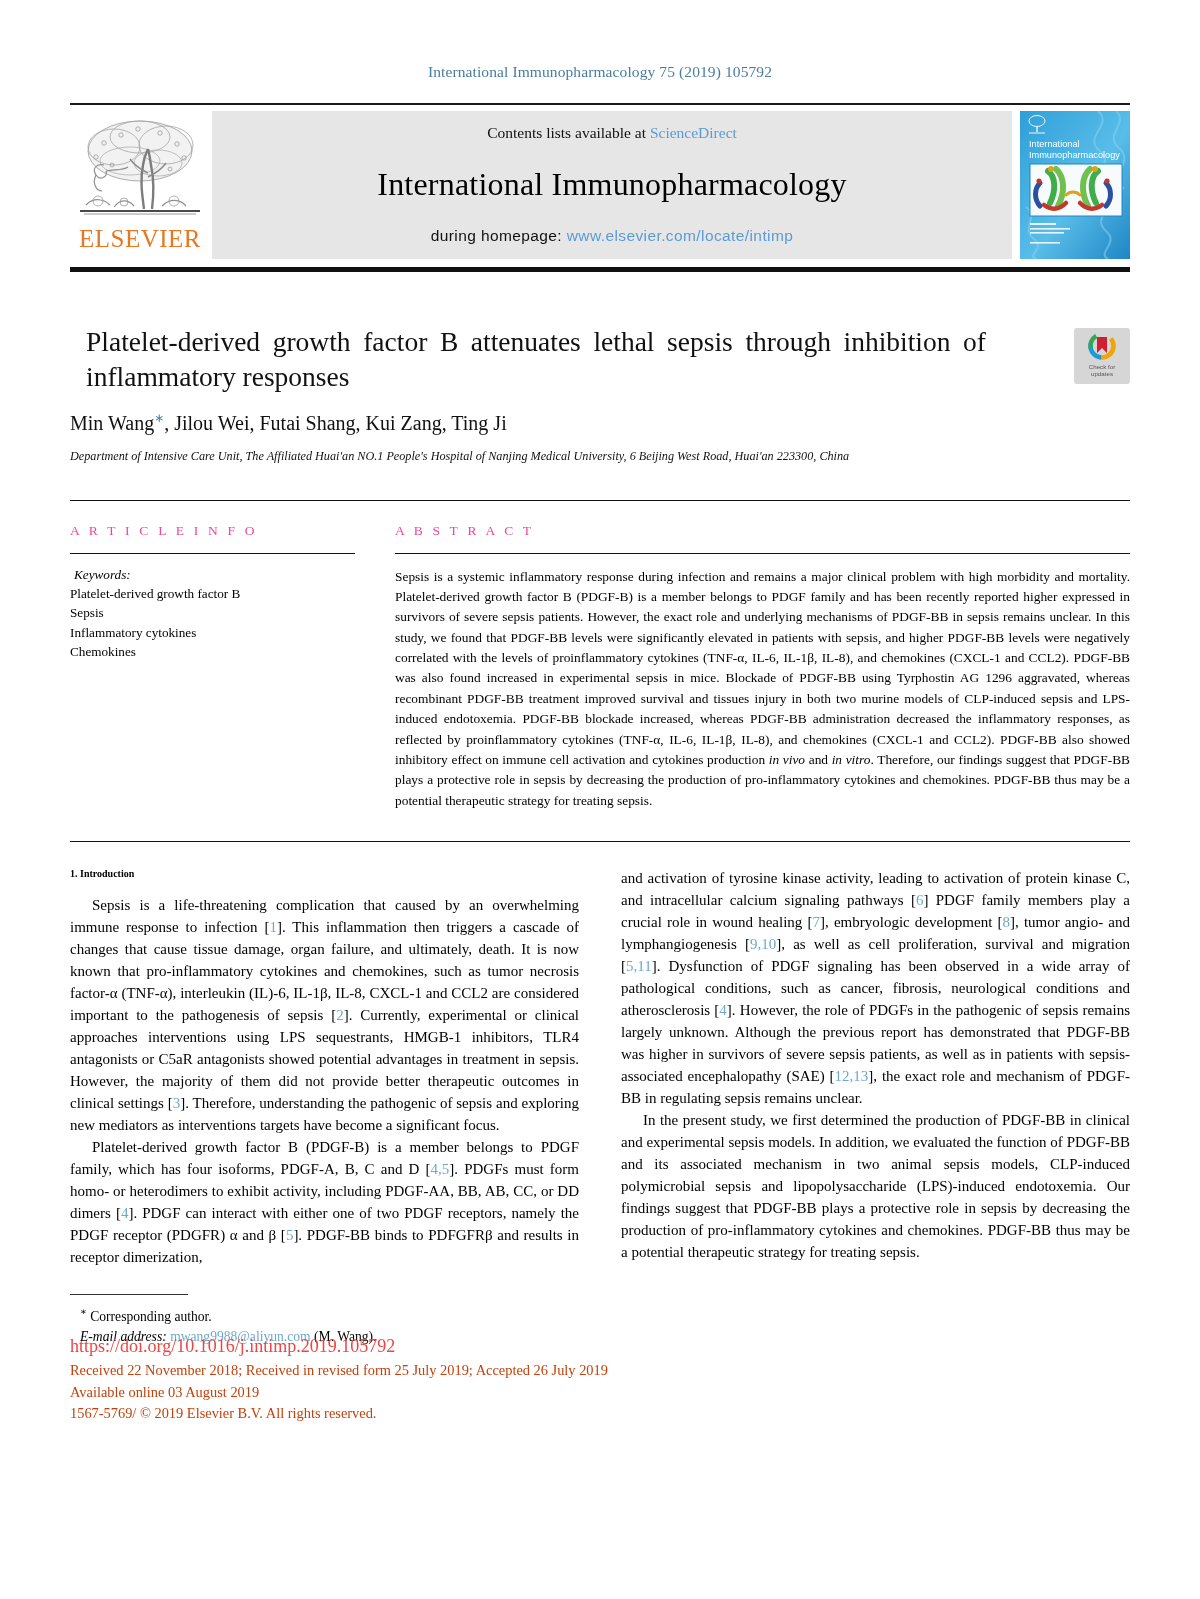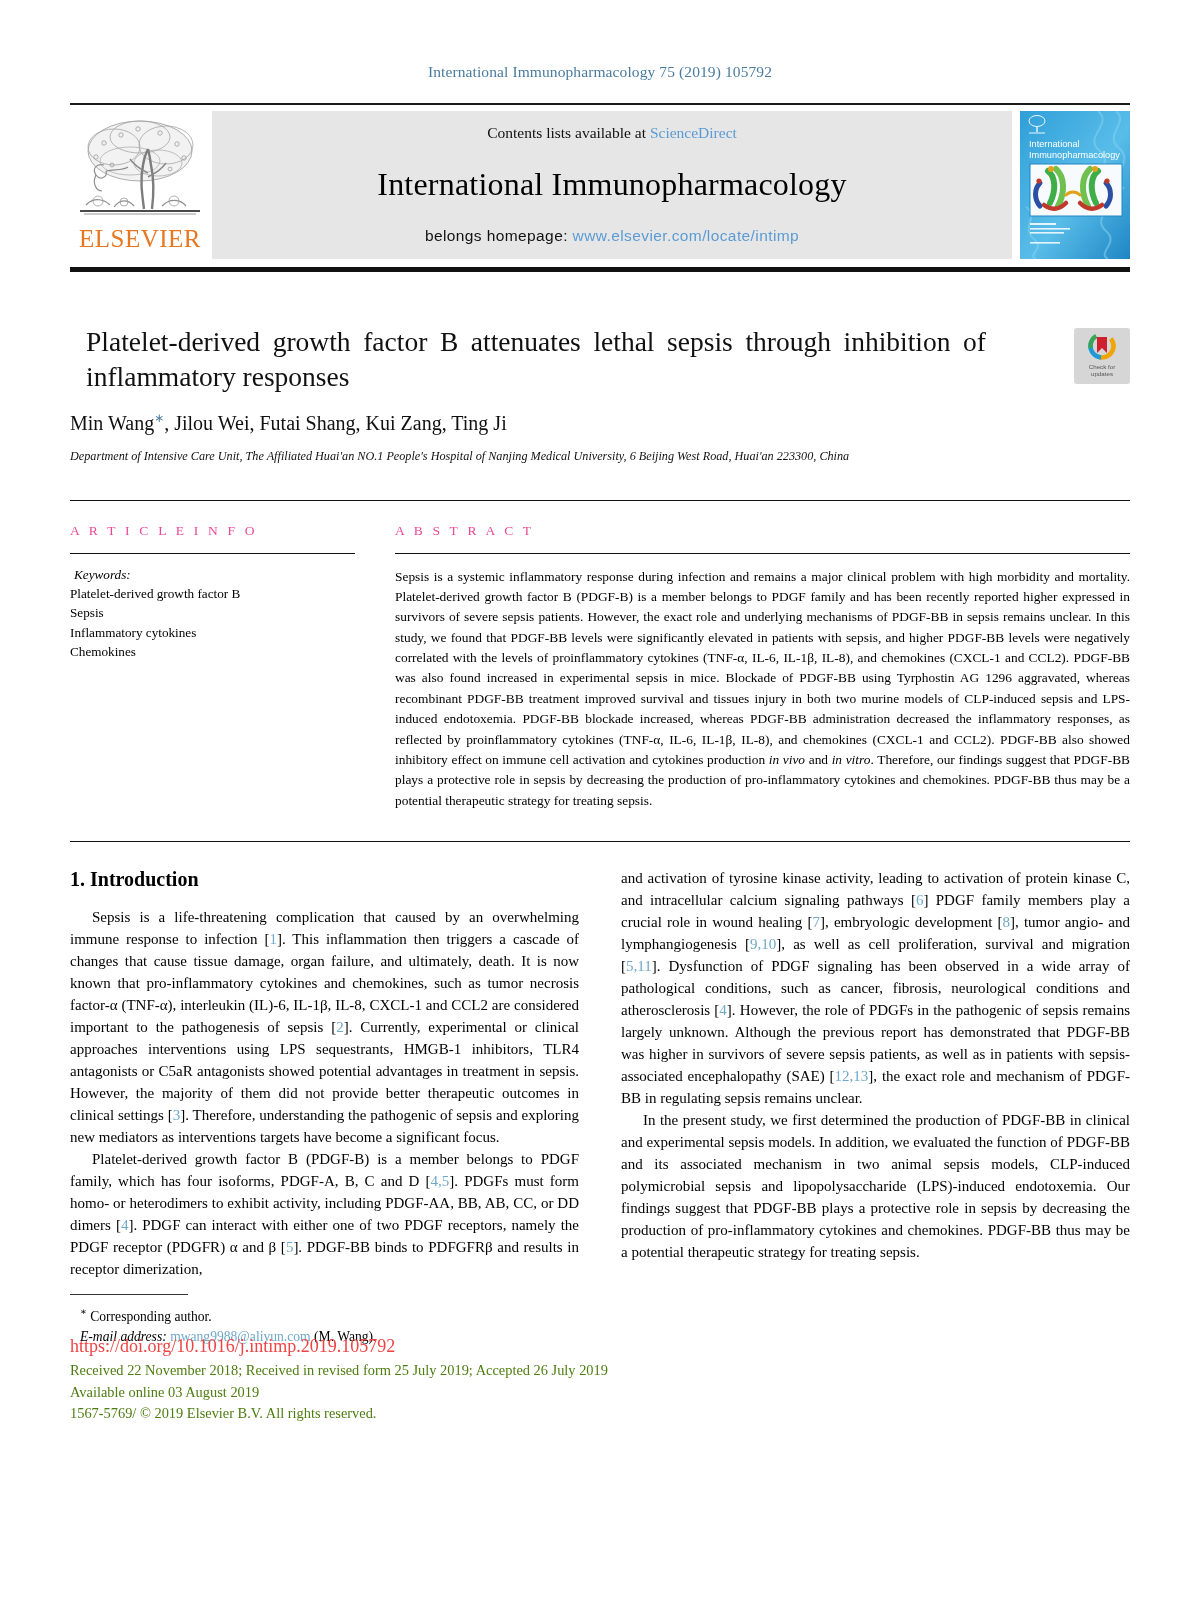--- a/index.html
+++ b/index.html
@@ -201,21 +201,21 @@
     border-top: 1px solid #111;
     padding-top: 26px;
     display: flex;
     gap: 42px;
   }
   .body-col {
     flex: 1 1 0;
     min-width: 0;
   }
   .h2 {
-    font-size: 20px;
+    font-size: 10px;
     font-weight: bold;
     font-family: "Liberation Serif", serif;
     margin: 0 0 16px 0;
   }
   .para {
     font-size: 15px;
     line-height: 1.465;
     text-align: justify;
     margin: 0;
     text-indent: 22px;
@@ -251,21 +251,21 @@
     width: 760px;
   }
   .doi-link {
     color: #ef4444;
     font-size: 18px;
     line-height: 1.5;
   }
   .doi-meta {
     font-size: 14.4px;
     line-height: 1.5;
-    color: #4d7c0f;
+    color: #c2410c;
   }
 </style>
 </head>
 <body>
 
 <div class="page">
 
   <div class="runninghead">International Immunopharmacology 75 (2019) 105792</div>
 
   <div class="masthead-wrap">
@@ -312,21 +312,21 @@
       </svg>
       <div class="elsevier-word">ELSEVIER</div>
     </div>
 
     <div class="masthead-center">
       <div class="contents-line">
         <span>Contents lists available at </span><span class="sd-link">ScienceDirect</span>
       </div>
       <div class="journal-title">International Immunopharmacology</div>
       <div class="homepage-line">
-        <span>belongs homepage: </span><span class="hp-link">www.elsevier.com/locate/intimp</span>
+        <span>during homepage: </span><span class="hp-link">www.elsevier.com/locate/intimp</span>
       </div>
     </div>
 
     <div class="cover-thumb">
       <svg width="110" height="148" viewBox="0 0 110 148">
         <defs>
           <linearGradient id="covbg" x1="0" y1="0" x2="1" y2="1">
             <stop offset="0%" stop-color="#2f9fd8"></stop>
             <stop offset="55%" stop-color="#59bde9"></stop>
             <stop offset="100%" stop-color="#1e86c4"></stop>

